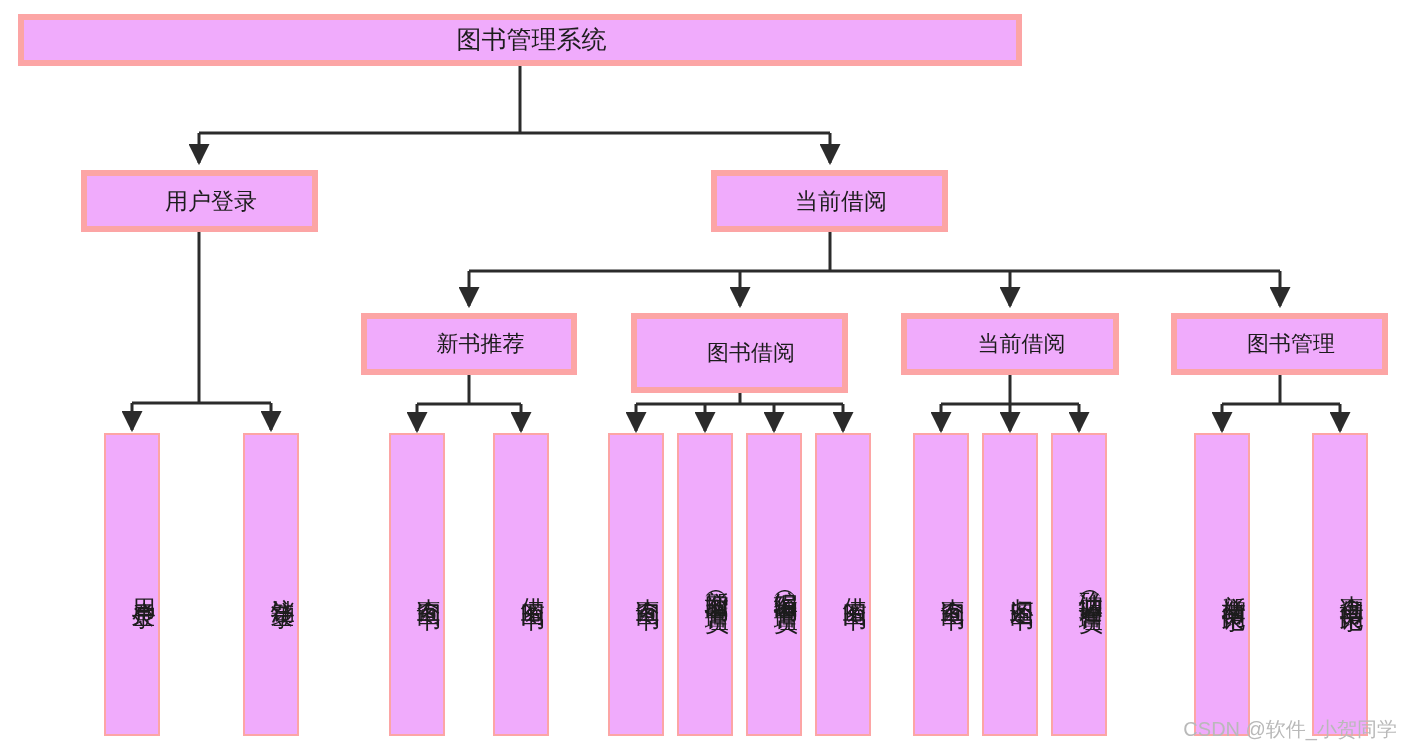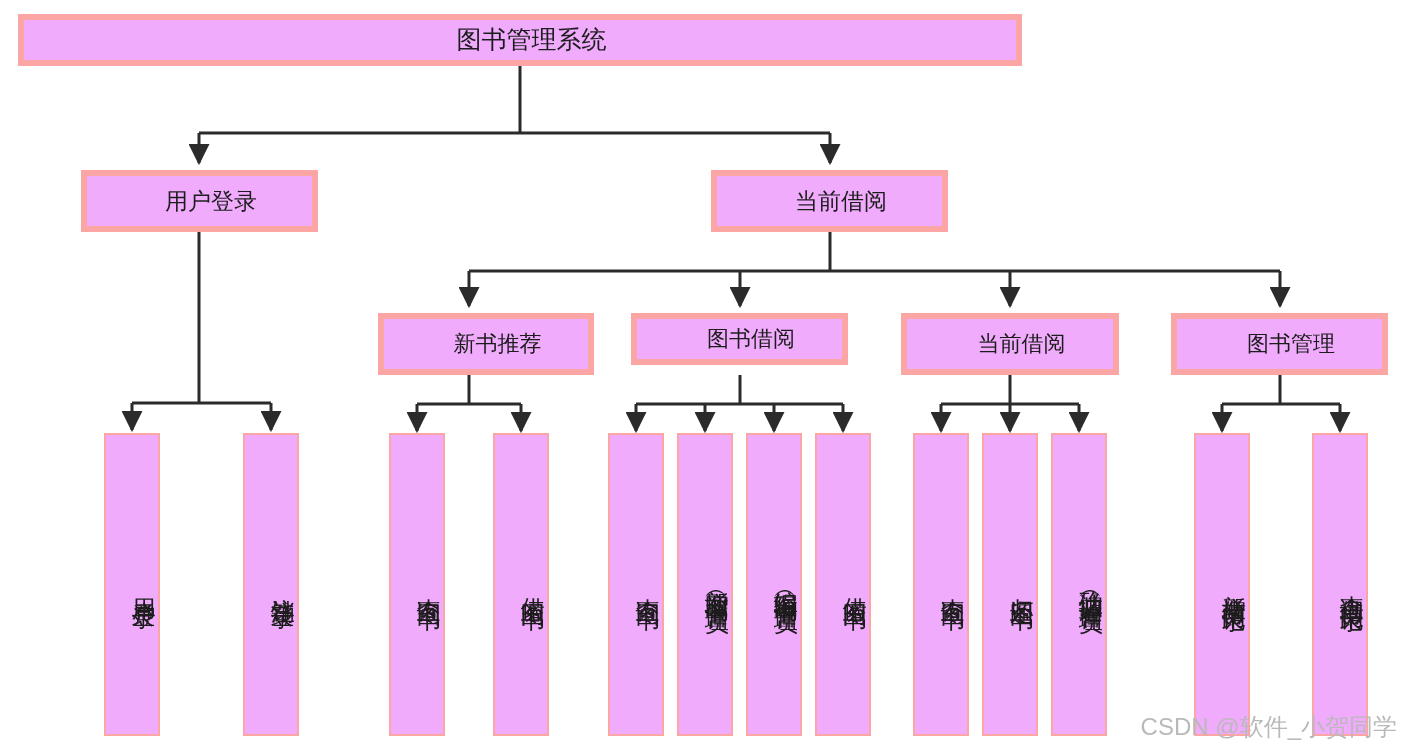--- a/index.html
+++ b/index.html
@@ -56,21 +56,21 @@
     width:1405px;
     height:747px;
     z-index:1;
     pointer-events:none;
   }
   
   #watermark{
     position:absolute;
     right:8px;
     bottom:4px;
-    font-size:24px;
+    font-size:20px;
     color:#b9b9b9;
     z-index:6;
     white-space:nowrap;
     user-select:none;
   }
 </style>
 </head>
 <body>
 
 <div id="canvas">
@@ -129,24 +129,24 @@
     <span class="label">图书管理系统</span>
   </div>
 
   <div class="node lvl2" style="left:81px; top:170px; width:237px; height:62px;">
     <span class="label">用户登录</span>
   </div>
   <div class="node lvl2" style="left:711px; top:170px; width:237px; height:62px;">
     <span class="label">当前借阅</span>
   </div>
 
-  <div class="node lvl3" style="left:378px; top:313px; width:216px; height:62px;">
+  <div class="node lvl3" style="left:361px; top:313px; width:216px; height:62px;">
     <span class="label">新书推荐</span>
   </div>
-  <div class="node lvl3" style="left:631px; top:313px; width:217px; height:52px;">
+  <div class="node lvl3" style="left:631px; top:313px; width:217px; height:80px;">
     <span class="label">图书借阅</span>
   </div>
   <div class="node lvl3" style="left:901px; top:313px; width:218px; height:62px;">
     <span class="label">当前借阅</span>
   </div>
   <div class="node lvl3" style="left:1171px; top:313px; width:217px; height:62px;">
     <span class="label">图书管理</span>
   </div>
 
   <div class="node leaf" style="left:104px; top:433px; width:56px; height:303px;">

